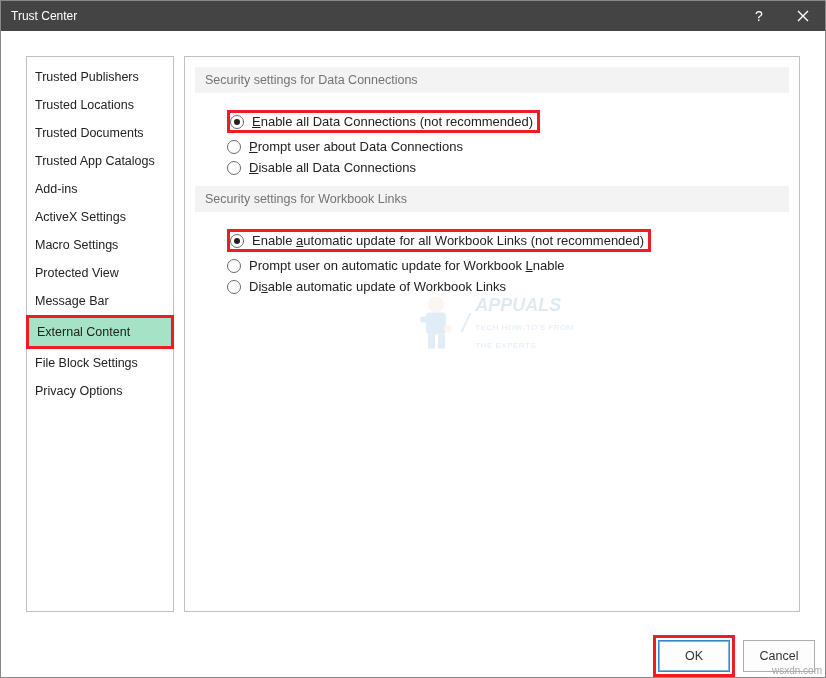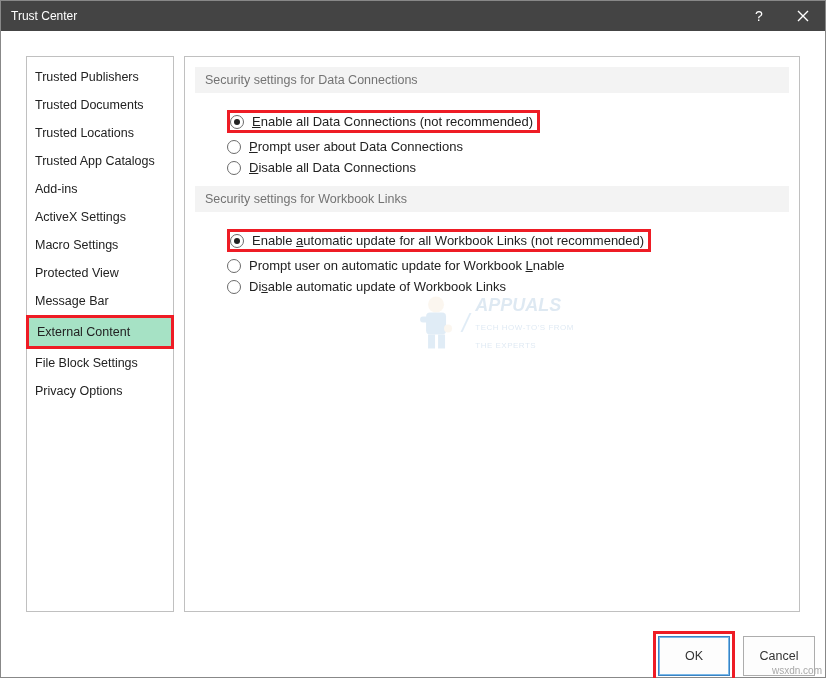--- a/index.html
+++ b/index.html
@@ -111,21 +111,21 @@
     height: 40px;
     display: flex;
     justify-content: flex-end;
     align-items: center;
     gap: 8px;
     padding: 4px 10px 6px 10px;
     background: #fff;
   }
   .btn {
     min-width: 72px;
-    height: 40px;
+    height: 32px;
     border: 1px solid #adadad;
     background: #fdfdfd;
     font-size: 12.5px;
     display: inline-flex;
     align-items: center;
     justify-content: center;
     cursor: default;
     padding: 0 12px;
   }
   .btn.default {
@@ -169,22 +169,22 @@
       <svg width="12" height="12" viewBox="0 0 12 12">
           <path d="M1 1 L11 11 M11 1 L1 11" stroke="#fff" stroke-width="1.4"></path>
         </svg>
     </div>
   </div>
 
   <div class="body">
 
     <div class="sidebar">
       <div class="sidebar-item">Trusted Publishers</div>
+      <div class="sidebar-item">Trusted Locations</div>
       <div class="sidebar-item">Trusted Documents</div>
-      <div class="sidebar-item">Trusted Locations</div>
       <div class="sidebar-item">Trusted App Catalogs</div>
       <div class="sidebar-item">Add-ins</div>
       <div class="sidebar-item">ActiveX Settings</div>
       <div class="sidebar-item">Macro Settings</div>
       <div class="sidebar-item">Protected View</div>
       <div class="sidebar-item">Message Bar</div>
       <div class="hl-red sidebar-hl-wrap">
         <div class="sidebar-item selected">External Content</div>
       </div>
       <div class="sidebar-item">File Block Settings</div>

